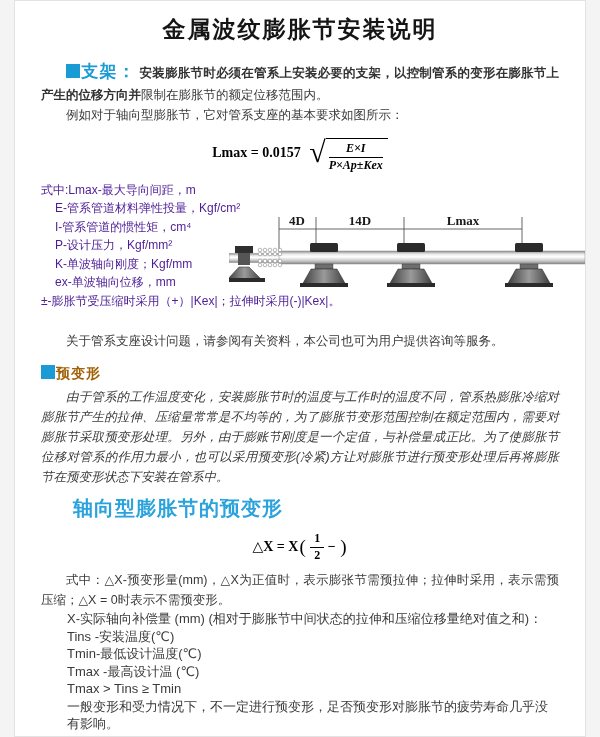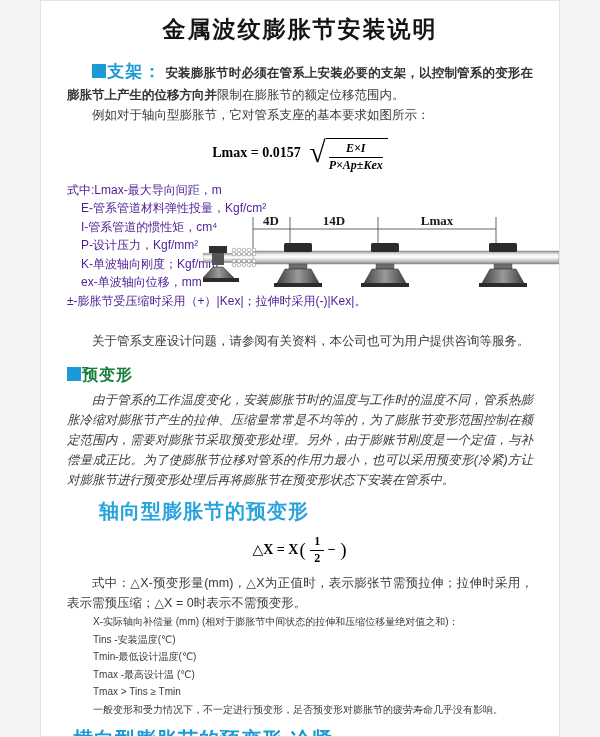--- a/index.html
+++ b/index.html
@@ -1,19 +1,19 @@
 <!DOCTYPE html>
 <html><head>
 <meta charset="utf-8">
 <style>
   * { margin:0; padding:0; box-sizing:border-box; }
   html,body { background:#f4f4f4; }
   body { font-family:"Liberation Sans","DejaVu Sans",sans-serif; }
   .page {
-    width:520px; height:737px; margin:0 auto; background:#ffffff;
+    width:572px; height:737px; margin:0 auto; background:#ffffff;
     border:1px solid #e3e3e3; overflow:hidden; position:relative;
     color:#333;
   }
   .title {
     text-align:center; font-size:23px; font-weight:bold; color:#151515;
     padding-top:13px; letter-spacing:2px;
   }
   .body-text { font-size:12.5px; line-height:1.6; color:#3a3a3a; text-align:justify; }
   .p1 { margin:13px 26px 0 26px; text-indent:2em; }
   .sec-head-inline {
@@ -43,30 +43,30 @@
 
   
   .defs-wrap { position:relative; margin:4px 26px 0 26px; height:148px; }
   .defs { width:300px; font-size:12px; color:#4c1d95; }
   .defs .def-line { line-height:18.5px; padding-left:14px; white-space:nowrap; }
   .defs .def-line.flush { padding-left:0; }
   .diagram { position:absolute; top:28px; right:-26px; width:356px; height:100px; }
 
   .note-line { margin:2px 26px 0 26px; text-indent:2em; }
 
-  .sec-head-block { margin:14px 26px 2px 26px; color:#15803d; font-size:16px;
+  .sec-head-block { margin:14px 26px 2px 26px; color:#a16207; font-size:14px;
                     font-weight:bold; letter-spacing:1px; }
   .para2 { margin:4px 26px 0 26px; text-indent:2em;font-style:italic; }
 
   .sub-head { color:#2aa3dc; font-size:20px; font-weight:bold; letter-spacing:1px; }
   .sub-head.axial { margin:8px 26px 0 58px; }
   .sub-head.lateral { margin:8px 26px 0 32px; color:#1a9bd5; }
 
   .exp-para { margin:2px 26px 0 26px; text-indent:2em; }
-  .items2 { margin:0 26px 0 26px; font-size:10px; color:#3a3a3a; }
+  .items2 { margin:0 26px 0 26px; font-size:13px; color:#3a3a3a; }
   .items2 .item-line { line-height:17.5px; padding-left:26px; }
 
   svg text { font-family:"Liberation Serif","DejaVu Serif",serif; font-weight:bold; }
 </style>
 </head>
 <body>
 
 <div class="page">
 
   <div class="title">金属波纹膨胀节安装说明</div>

